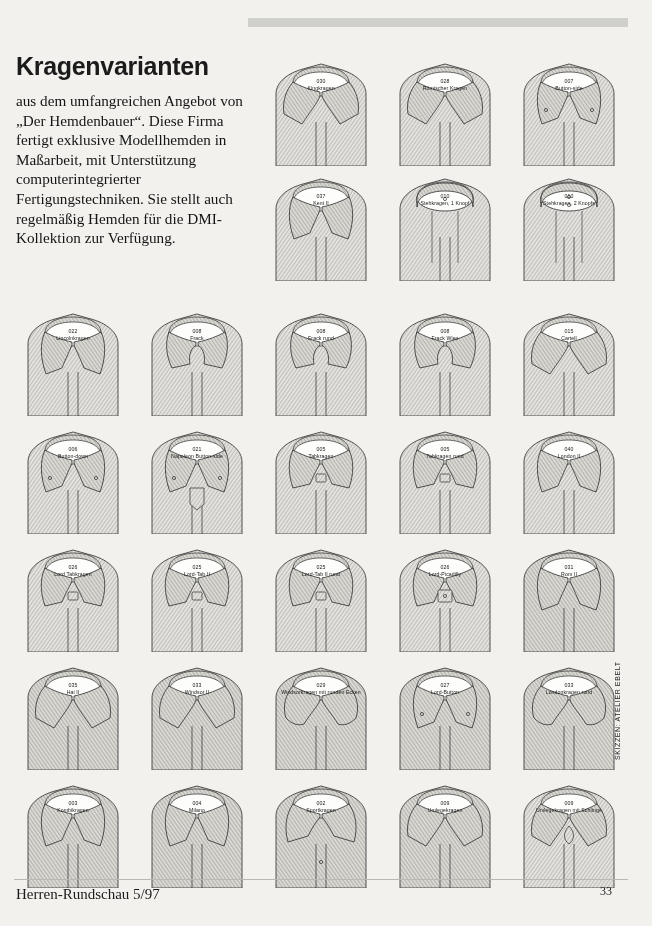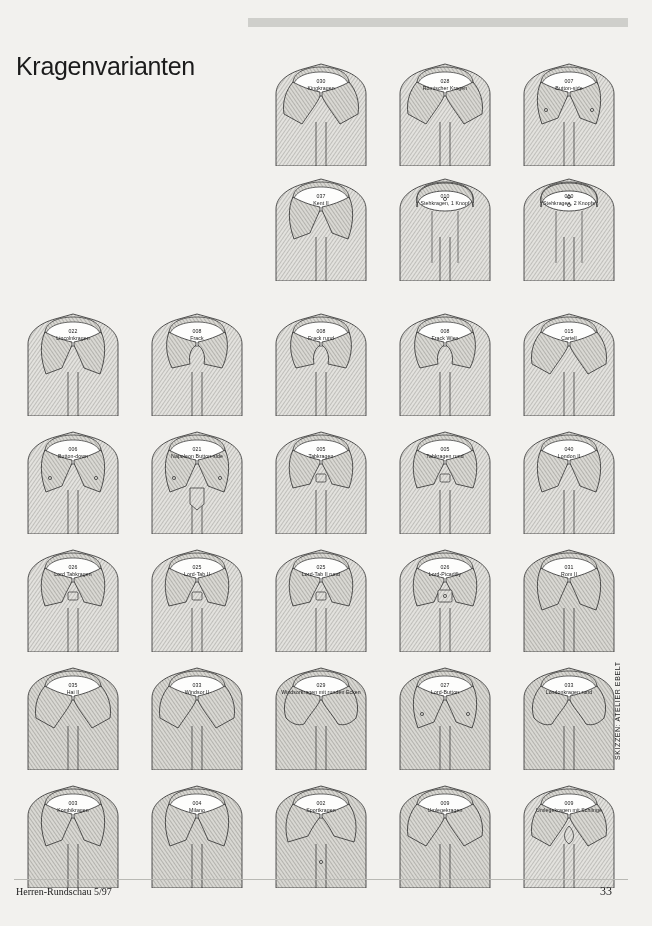--- a/index.html
+++ b/index.html
@@ -34,21 +34,21 @@
   .intro {
     position: absolute;
     left: 16px;
     top: 52px;
     width: 232px;
   }
   .intro h1 {
     margin: 0 0 10px 0;
     font-family: "Liberation Sans", sans-serif;
     font-size: 25px;
-    font-weight: 400;
+    font-weight: 700;
     letter-spacing: -0.3px;
     color: #1b1b1b;
   }
   .intro p {
     margin: 0;
     font-family: "Liberation Serif", serif;
     font-size: 15.2px;
     line-height: 19.6px;
     color: #141414;
   }
@@ -84,21 +84,21 @@
     pointer-events: none;
   }
   .label .num { display: block; }
   .label .nm { display: block; }
   
   .footer-left {
     position: absolute;
     left: 16px;
     top: 886px;
     font-family: "Liberation Serif", serif;
-    font-size: 10px;
+    font-size: 15px;
     color: #1b1b1b;
   }
   .footer-right {
     position: absolute;
     left: 600px;
     top: 884px;
     font-family: "Liberation Serif", serif;
     font-size: 12px;
     color: #1b1b1b;
   }
@@ -124,20 +124,21 @@
 </style>
 </head>
 <body>
 
 <div class="page">
 
   <div class="top-rule"></div>
 
   <div class="intro">
     <h1>Kragenvarianten</h1>
+    <p>aus dem umfangreichen Angebot von „Der Hemdenbauer“. Diese Firma fertigt exklusive Modellhemden in Maßarbeit, mit Unterstützung computerintegrierter Fertigungstechniken. Sie stellt auch regelmäßig Hemden für die DMI-Kollektion zur Verfügung.</p>
   </div>
 
   <div class="grid" id="grid">
       <div class="row" style="top: 10px;">
         <div class="cell" style="left: 248px;"><svg viewBox="0 0 126 118" width="126" height="118">
             <defs>
               <pattern id="hatch0" width="3" height="3" patternUnits="userSpaceOnUse" patternTransform="rotate(35)">
                 <rect width="3" height="3" fill="#e3e2de"></rect>
                 <line x1="0" y1="0" x2="0" y2="3" stroke="#9b9b96" stroke-width="1"></line>
               </pattern>

